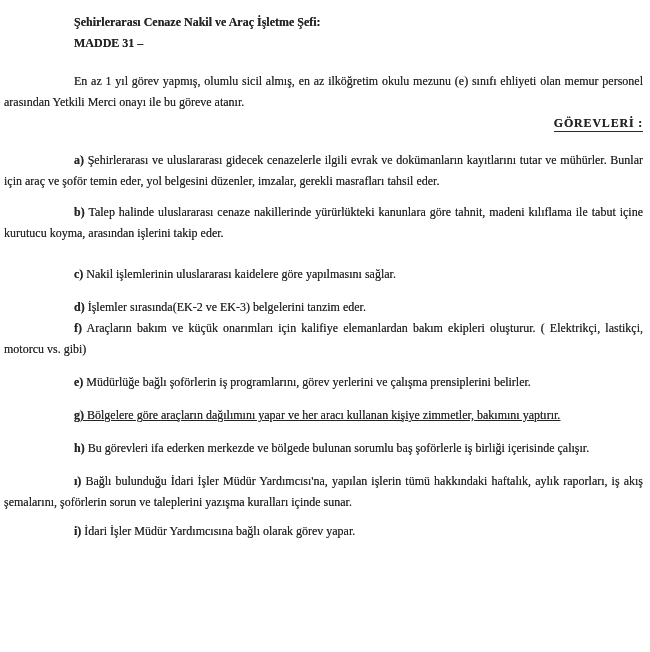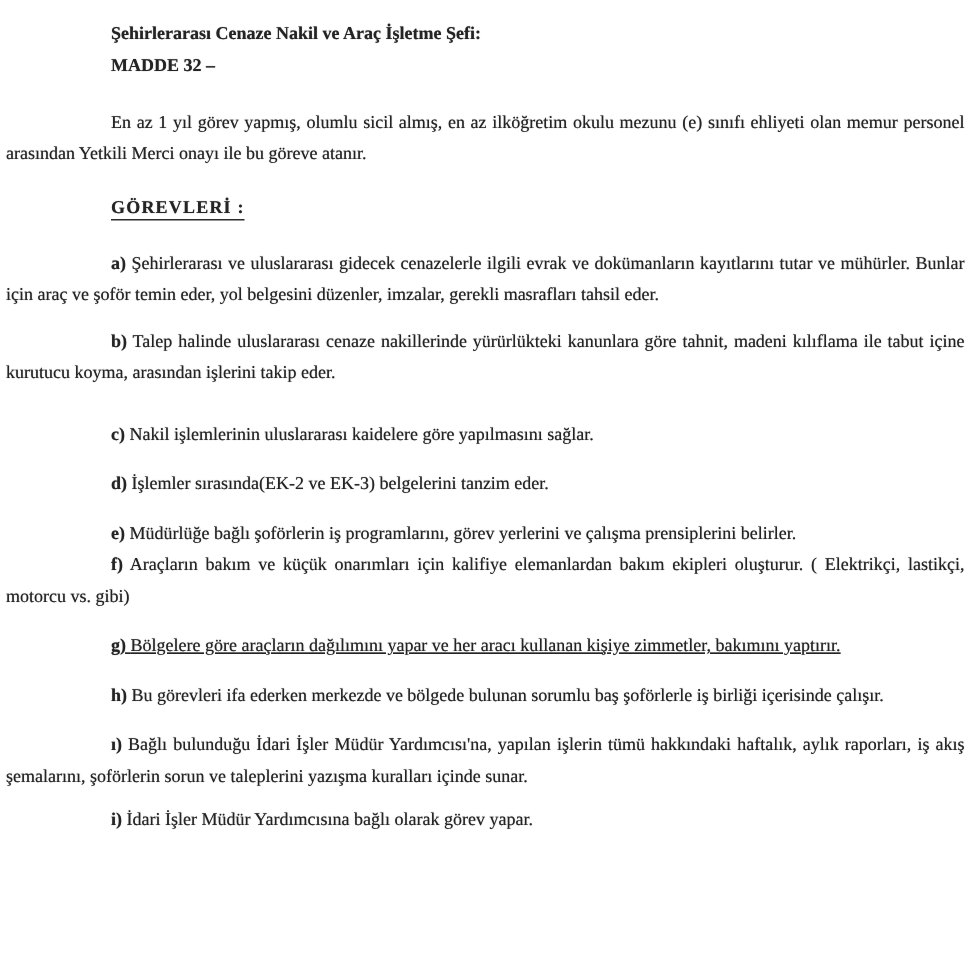--- a/index.html
+++ b/index.html
@@ -27,21 +27,21 @@
   p {
     margin: 0;
     text-align: justify;
     text-indent: 70px;
   }
   .p-title, .p-madde {
     font-weight: bold;
     text-align: left;
   }
   .p-intro   { margin-top: 17px; }
-  .p-heading { margin-top: 15px; text-align: left; }
+  .p-heading { margin-top: 0; text-align: right; }
   .p-heading .heading-text {
     font-weight: bold;
     letter-spacing: 0.8px;
     border-bottom: 1.6px solid #2b2b2b;
     padding-bottom: 1px;
   }
   .duty b { font-weight: bold; }
   .duty-a { margin-top: 16px; }
   .duty-b { margin-top: 10px; }
   .duty-c { margin-top: 20px; }
@@ -53,37 +53,37 @@
   .duty-i1 { margin-top: 12px; }
   .duty-i2 { margin-top: 8px; }
 </style>
 </head>
 <body>
 
 <div class="page">
 
   <p class="p-title">Şehirlerarası Cenaze Nakil ve Araç İşletme Şefi:</p>
 
-  <p class="p-madde">MADDE 32 –</p>
+  <p class="p-madde">MADDE 31 –</p>
 
   <p class="p-intro">En az 1 yıl görev yapmış, olumlu sicil almış, en az ilköğretim okulu mezunu (e) sınıfı ehliyeti olan memur personel arasından Yetkili Merci onayı ile bu göreve atanır.</p>
 
   <p class="p-heading"><span class="heading-text">GÖREVLERİ :</span></p>
 
   <p class="duty duty-a"><b>a)</b> <span>Şehirlerarası ve uluslararası gidecek cenazelerle ilgili evrak ve dokümanların kayıtlarını tutar ve mühürler. Bunlar için araç ve şoför temin eder, yol belgesini düzenler, imzalar, gerekli masrafları tahsil eder.</span></p>
 
   <p class="duty duty-b"><b>b)</b> <span>Talep halinde uluslararası cenaze nakillerinde yürürlükteki kanunlara göre tahnit, madeni kılıflama ile tabut içine kurutucu koyma, arasından işlerini takip eder.</span></p>
 
   <p class="duty duty-c"><b>c)</b> <span>Nakil işlemlerinin uluslararası kaidelere göre yapılmasını sağlar.</span></p>
 
   <p class="duty duty-d"><b>d)</b> <span>İşlemler sırasında(EK-2 ve EK-3) belgelerini tanzim eder.</span></p>
 
+  <p class="duty duty-f"><b>f)</b> <span>Araçların bakım ve küçük onarımları için kalifiye elemanlardan bakım ekipleri oluşturur. ( Elektrikçi, lastikçi, motorcu vs. gibi)</span></p>
+
   <p class="duty duty-e"><b>e)</b> <span>Müdürlüğe bağlı şoförlerin iş programlarını, görev yerlerini ve çalışma prensiplerini belirler.</span></p>
-
-  <p class="duty duty-f"><b>f)</b> <span>Araçların bakım ve küçük onarımları için kalifiye elemanlardan bakım ekipleri oluşturur. ( Elektrikçi, lastikçi, motorcu vs. gibi)</span></p>
 
   <p class="duty duty-g"><b>g)</b> <span>Bölgelere göre araçların dağılımını yapar ve her aracı kullanan kişiye zimmetler, bakımını yaptırır.</span></p>
 
   <p class="duty duty-h"><b>h)</b> <span>Bu görevleri ifa ederken merkezde ve bölgede bulunan sorumlu baş şoförlerle iş birliği içerisinde çalışır.</span></p>
 
   <p class="duty duty-i1"><b>ı)</b> <span>Bağlı bulunduğu İdari İşler Müdür Yardımcısı'na, yapılan işlerin tümü hakkındaki haftalık, aylık raporları, iş akış şemalarını, şoförlerin sorun ve taleplerini yazışma kuralları içinde sunar.</span></p>
 
   <p class="duty duty-i2"><b>i)</b> <span>İdari İşler Müdür Yardımcısına bağlı olarak görev yapar.</span></p>
 
 </div>

